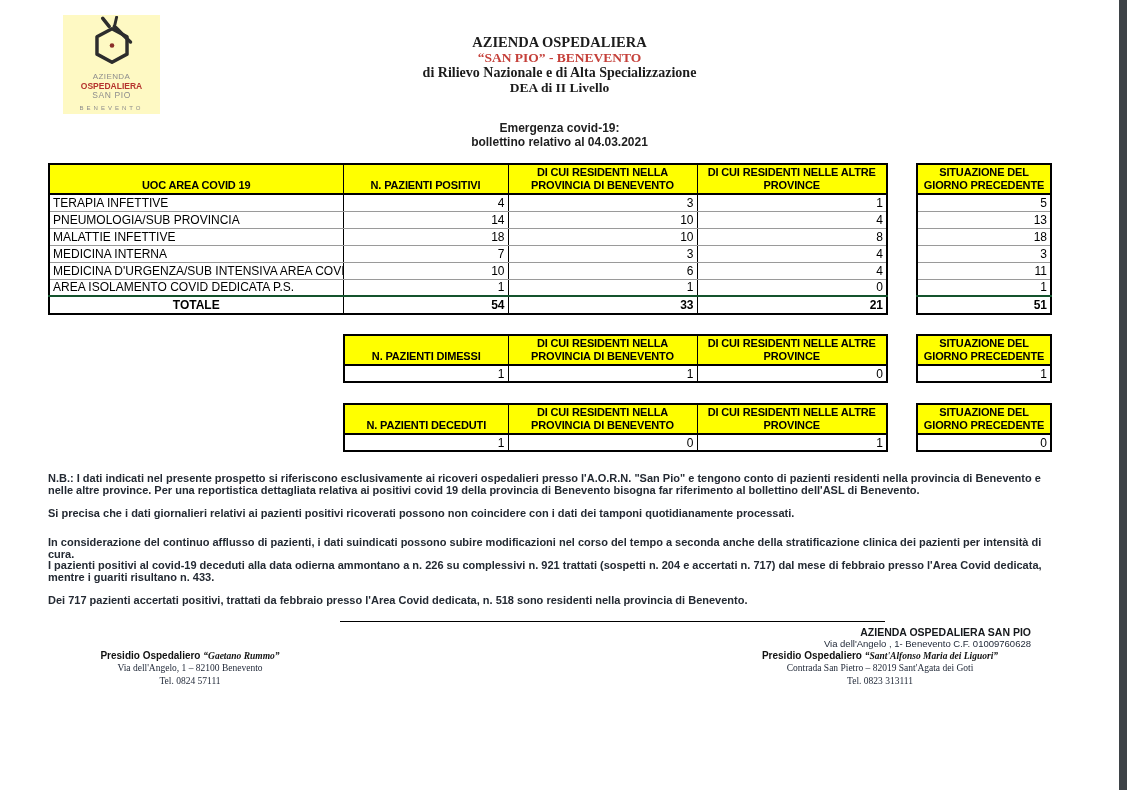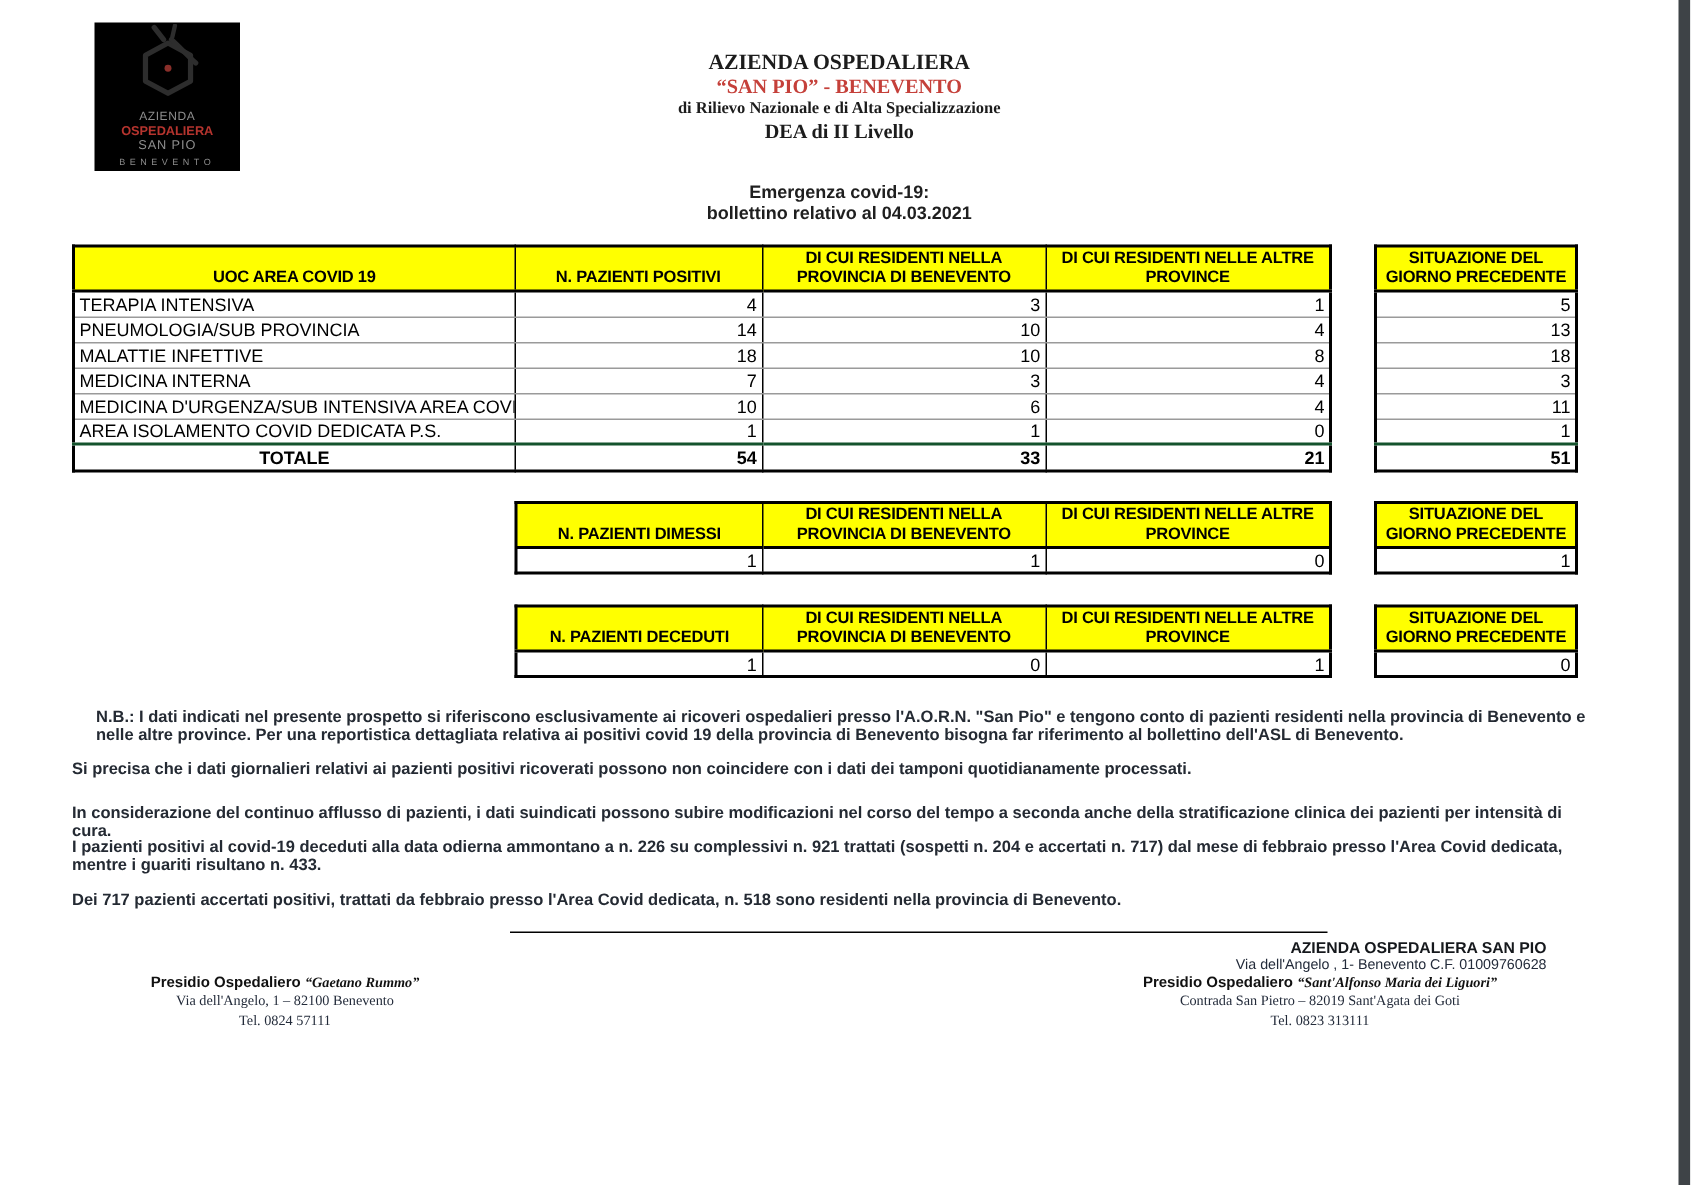--- a/index.html
+++ b/index.html
@@ -6,32 +6,32 @@
   html,body { background:#ffffff; }
   .page {
     position:relative; width:1127px; height:790px; background:#ffffff;
     overflow:hidden; font-family:"Liberation Sans", sans-serif;
   }
   
   .viewer-strip { position:absolute; top:0; right:0; width:8px; height:790px; background:#3e4347; }
 
   
   .logo-box { position:absolute; left:63px; top:15px; width:97px; height:99px;
-    background:#000000; text-align:center; padding-top:1px; }
+    background:#fef9c3; text-align:center; padding-top:1px; }
   .logo-line1 { font-size:8px;   color:#8d8d8d; letter-spacing:0.4px; line-height:9px; }
   .logo-line2 { font-size:8.5px; color:#b5342e; font-weight:bold; line-height:10px; }
   .logo-line3 { font-size:8.5px; color:#8d8d8d; letter-spacing:0.6px; line-height:9px; }
   .logo-line4 { font-size:6px;   color:#8d8d8d; letter-spacing:3px; line-height:7px; margin-top:5px; }
 
   
   .letterhead { position:absolute; left:0; top:34px; width:1119px; text-align:center;
     font-family:"Liberation Serif", serif; font-weight:bold; color:#1c1c1c; }
   .lh1 { font-size:14.5px; line-height:16px; }
   .lh2 { font-size:13.5px; line-height:15px; color:#c5403a; }
-  .lh3 { font-size:11px; line-height:15px; }
+  .lh3 { font-size:14px; line-height:15px; }
   .lh4 { font-size:13.5px; line-height:15px; }
 
   .bulletin { position:absolute; left:0; top:121px; width:1119px; text-align:center;
     font-weight:bold; font-size:12px; line-height:14px; color:#1f1f1f; }
 
   
   table.tbl { position:absolute; border-collapse:collapse; table-layout:fixed;
     border:2px solid #000; font-size:12px; color:#000; }
   table.tbl th { background:#ffff00; font-weight:bold; font-size:11px; letter-spacing:-0.15px;
     line-height:12.5px; border:1px solid #000; border-bottom:2px solid #000;
@@ -47,21 +47,21 @@
   #tbl-main { left:48px;  top:163px; width:838px; }
   #tbl-sit1 { left:916px; top:163px; width:136px; }
   #tbl-dim  { left:343px; top:334px; width:543px; }
   #tbl-sit2 { left:916px; top:334px; width:136px; }
   #tbl-dec  { left:343px; top:403px; width:543px; }
   #tbl-sit3 { left:916px; top:403px; width:136px; }
 
   
   .note { position:absolute; left:48px; width:1014px; font-weight:bold;
     font-size:11px; line-height:11.5px; color:#242a33; }
-  #note1 { top:473px;margin-left:16px; }
+  #note1 { top:473px; }
   #note2 { top:508px; }
   #note3 { top:537px; }
   #note4 { top:560px; }
   #note5 { top:595px; }
 
   
   .sep-line { position:absolute; left:340px; top:621px; width:545px; border-top:1.5px solid #000; }
   .f-center { position:absolute; left:0; top:626px; width:1031px; text-align:right;
     font-family:Liberation Sans, sans-serif; }
   .f-org  { font-size:10.5px; font-weight:bold; color:#15181c; line-height:12px; }
@@ -112,21 +112,21 @@
         <col style="width:190px">
       </colgroup>
     <tbody>
         <tr>
       <th>UOC AREA COVID 19</th>
       <th>N. PAZIENTI POSITIVI</th>
       <th>DI CUI RESIDENTI NELLA PROVINCIA DI BENEVENTO</th>
       <th>DI CUI RESIDENTI NELLE ALTRE PROVINCE</th>
     </tr>
     <tr>
-      <td class="lbl">TERAPIA INTENSIVA</td>
+      <td class="lbl">TERAPIA INFETTIVE</td>
       <td class="num">4</td>
       <td class="num">3</td>
       <td class="num">1</td>
     </tr>
     <tr>
       <td class="lbl">PNEUMOLOGIA/SUB PROVINCIA</td>
       <td class="num">14</td>
       <td class="num">10</td>
       <td class="num">4</td>
     </tr>

